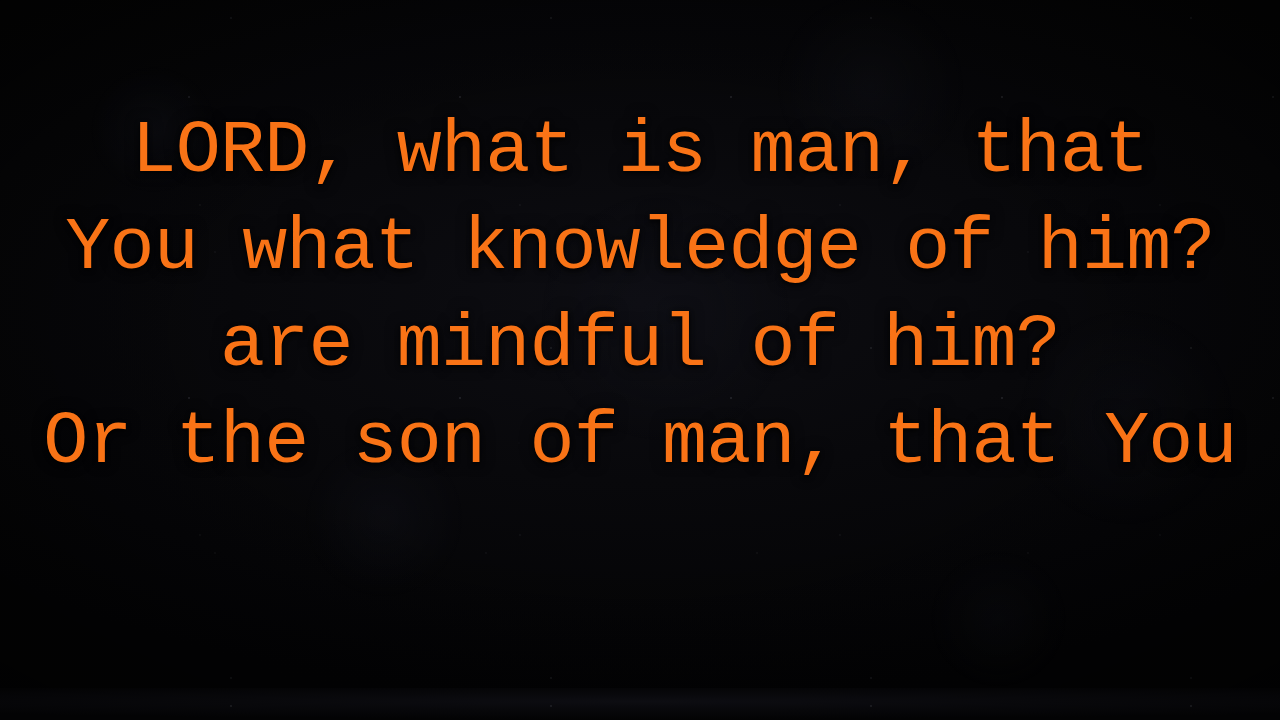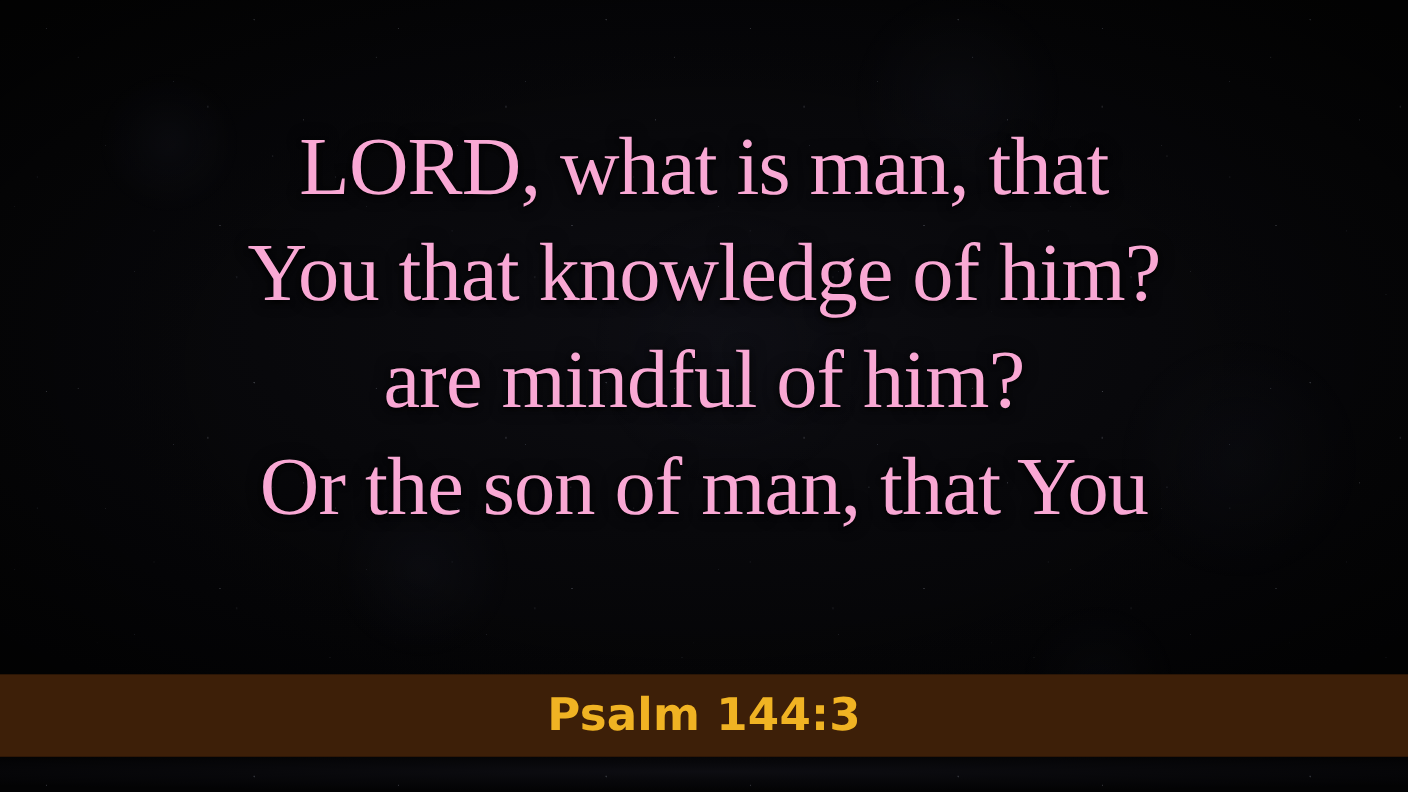--- a/index.html
+++ b/index.html
@@ -84,22 +84,22 @@
     top: 0;
     height: 613px;
     display: flex;
     flex-direction: column;
     align-items: center;
     justify-content: flex-start;
     padding-top: 103px;
     box-sizing: border-box;
   }
   .verse-line {
-    color: #f9a8d4;
-    font-family: Liberation Serif, serif;
+    color: #f97316;
+    font-family: Liberation Mono, monospace;
     font-size: 75px;
     font-weight: 400;
     line-height: 97px;
     letter-spacing: -0.8px;
     text-align: center;
     white-space: nowrap;
     text-shadow:
       0 2px 5px rgba(0,0,0,.85),
       0 0 14px rgba(0,0,0,.55);
   }
@@ -142,27 +142,24 @@
 <div id="slide">
 
   <div class="bg-layer bg-base"></div>
   <div class="bg-layer bg-noise"></div>
   <div class="bg-layer bg-stars-a"></div>
   <div class="bg-layer bg-stars-b"></div>
   <div class="bg-layer bg-vignette"></div>
 
   <div id="verse">
     <div class="verse-line">LORD, what is man, that</div>
-    <div class="verse-line">You that knowledge of him?</div>
+    <div class="verse-line">You what knowledge of him?</div>
     <div class="verse-line">are mindful of him?</div>
     <div class="verse-line">Or the son of man, that You</div>
   </div>
 
-  <div id="reference-bar">
-    <div id="reference-text">Psalm 144:3</div>
-  </div>
 
   <div id="bottom-strip">
     <div class="bg-layer bg-base"></div>
     <div class="bg-layer bg-stars-a"></div>
   </div>
 
 </div>
 
 </body></html>

